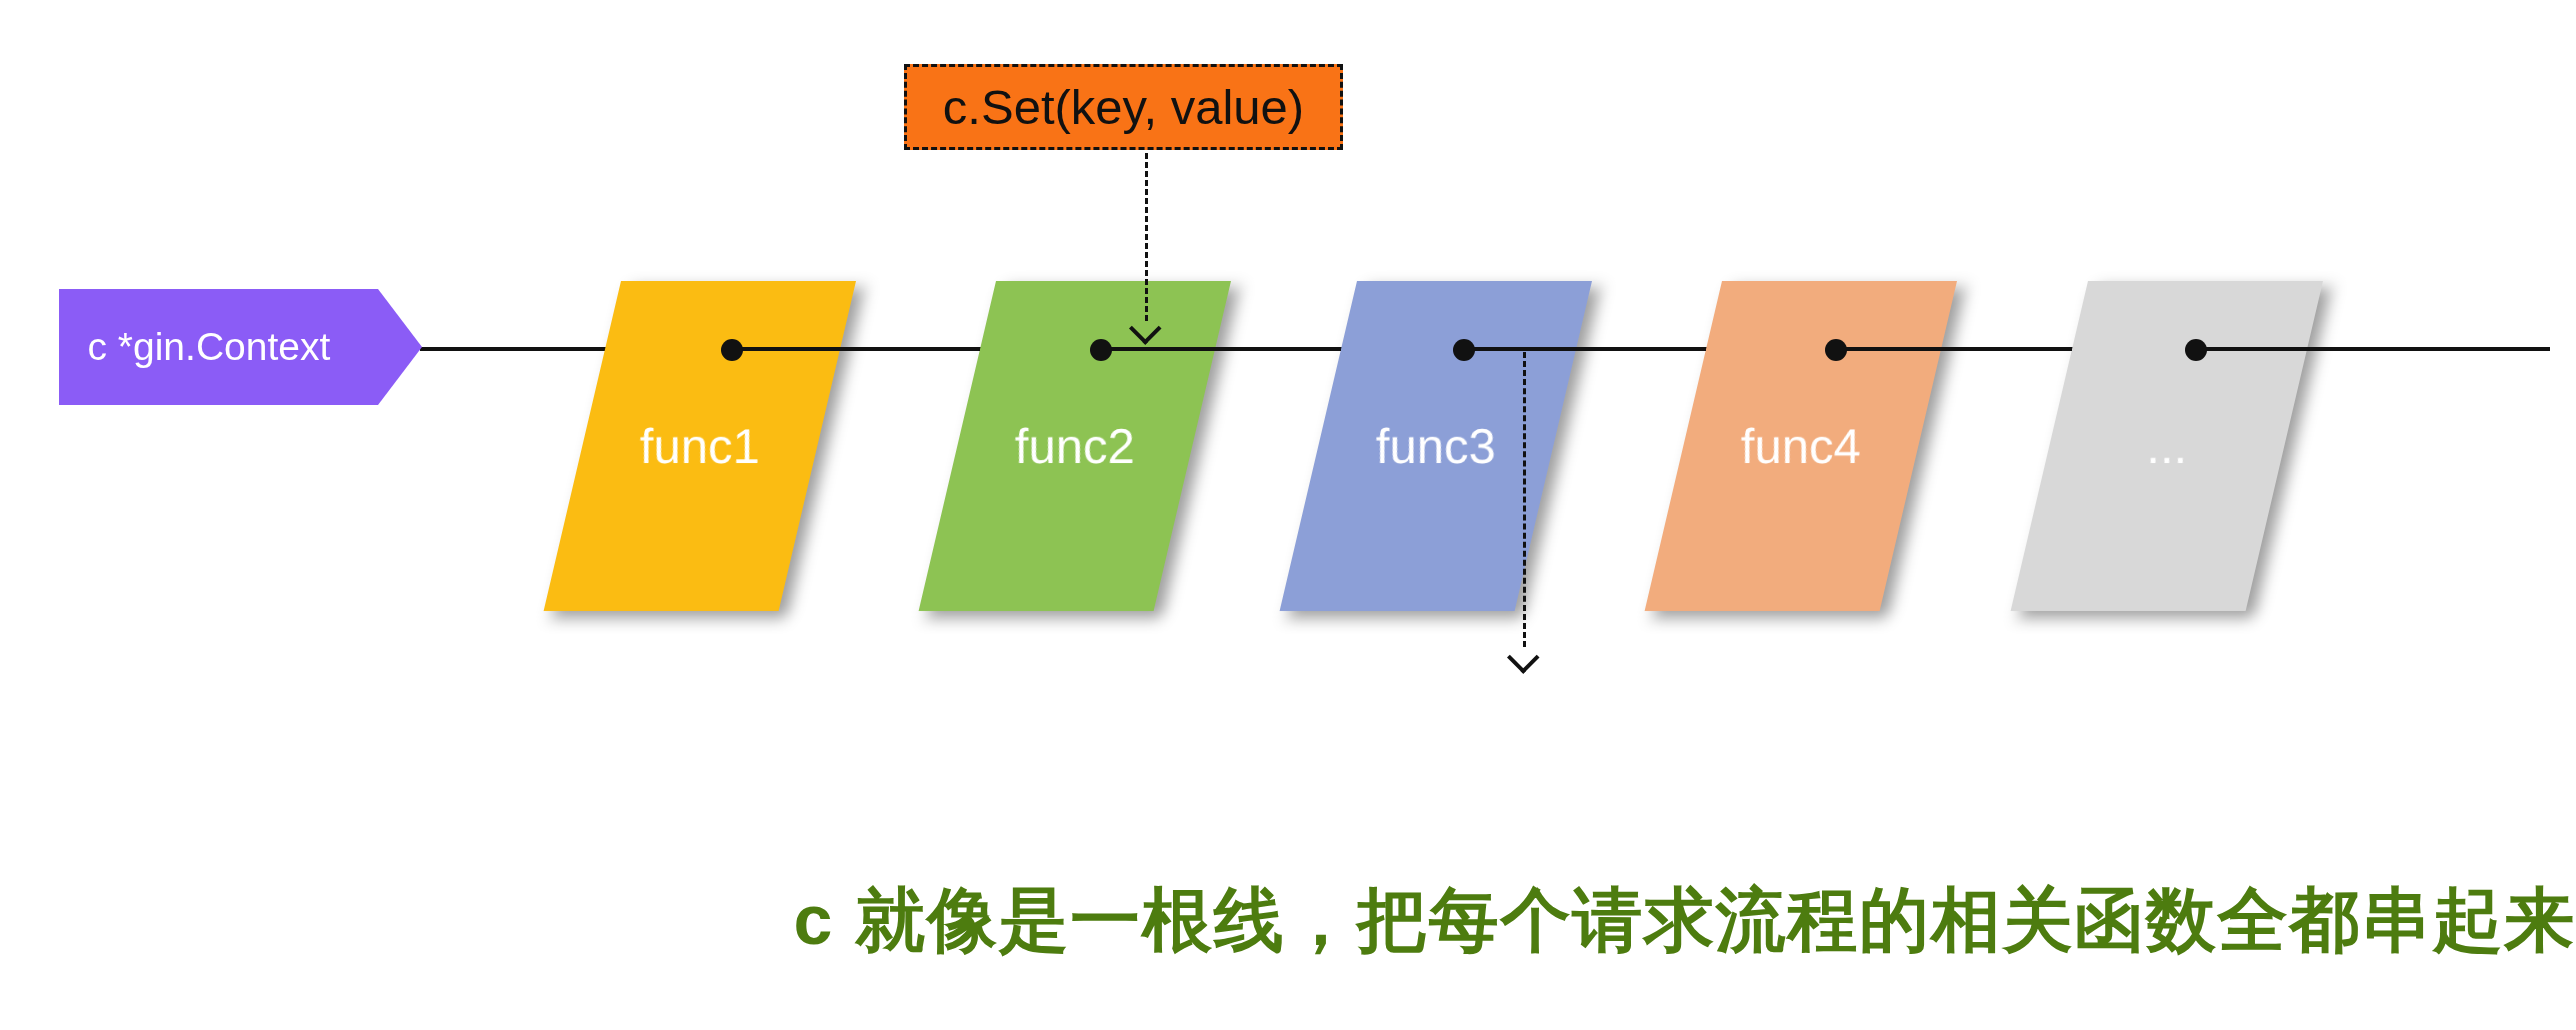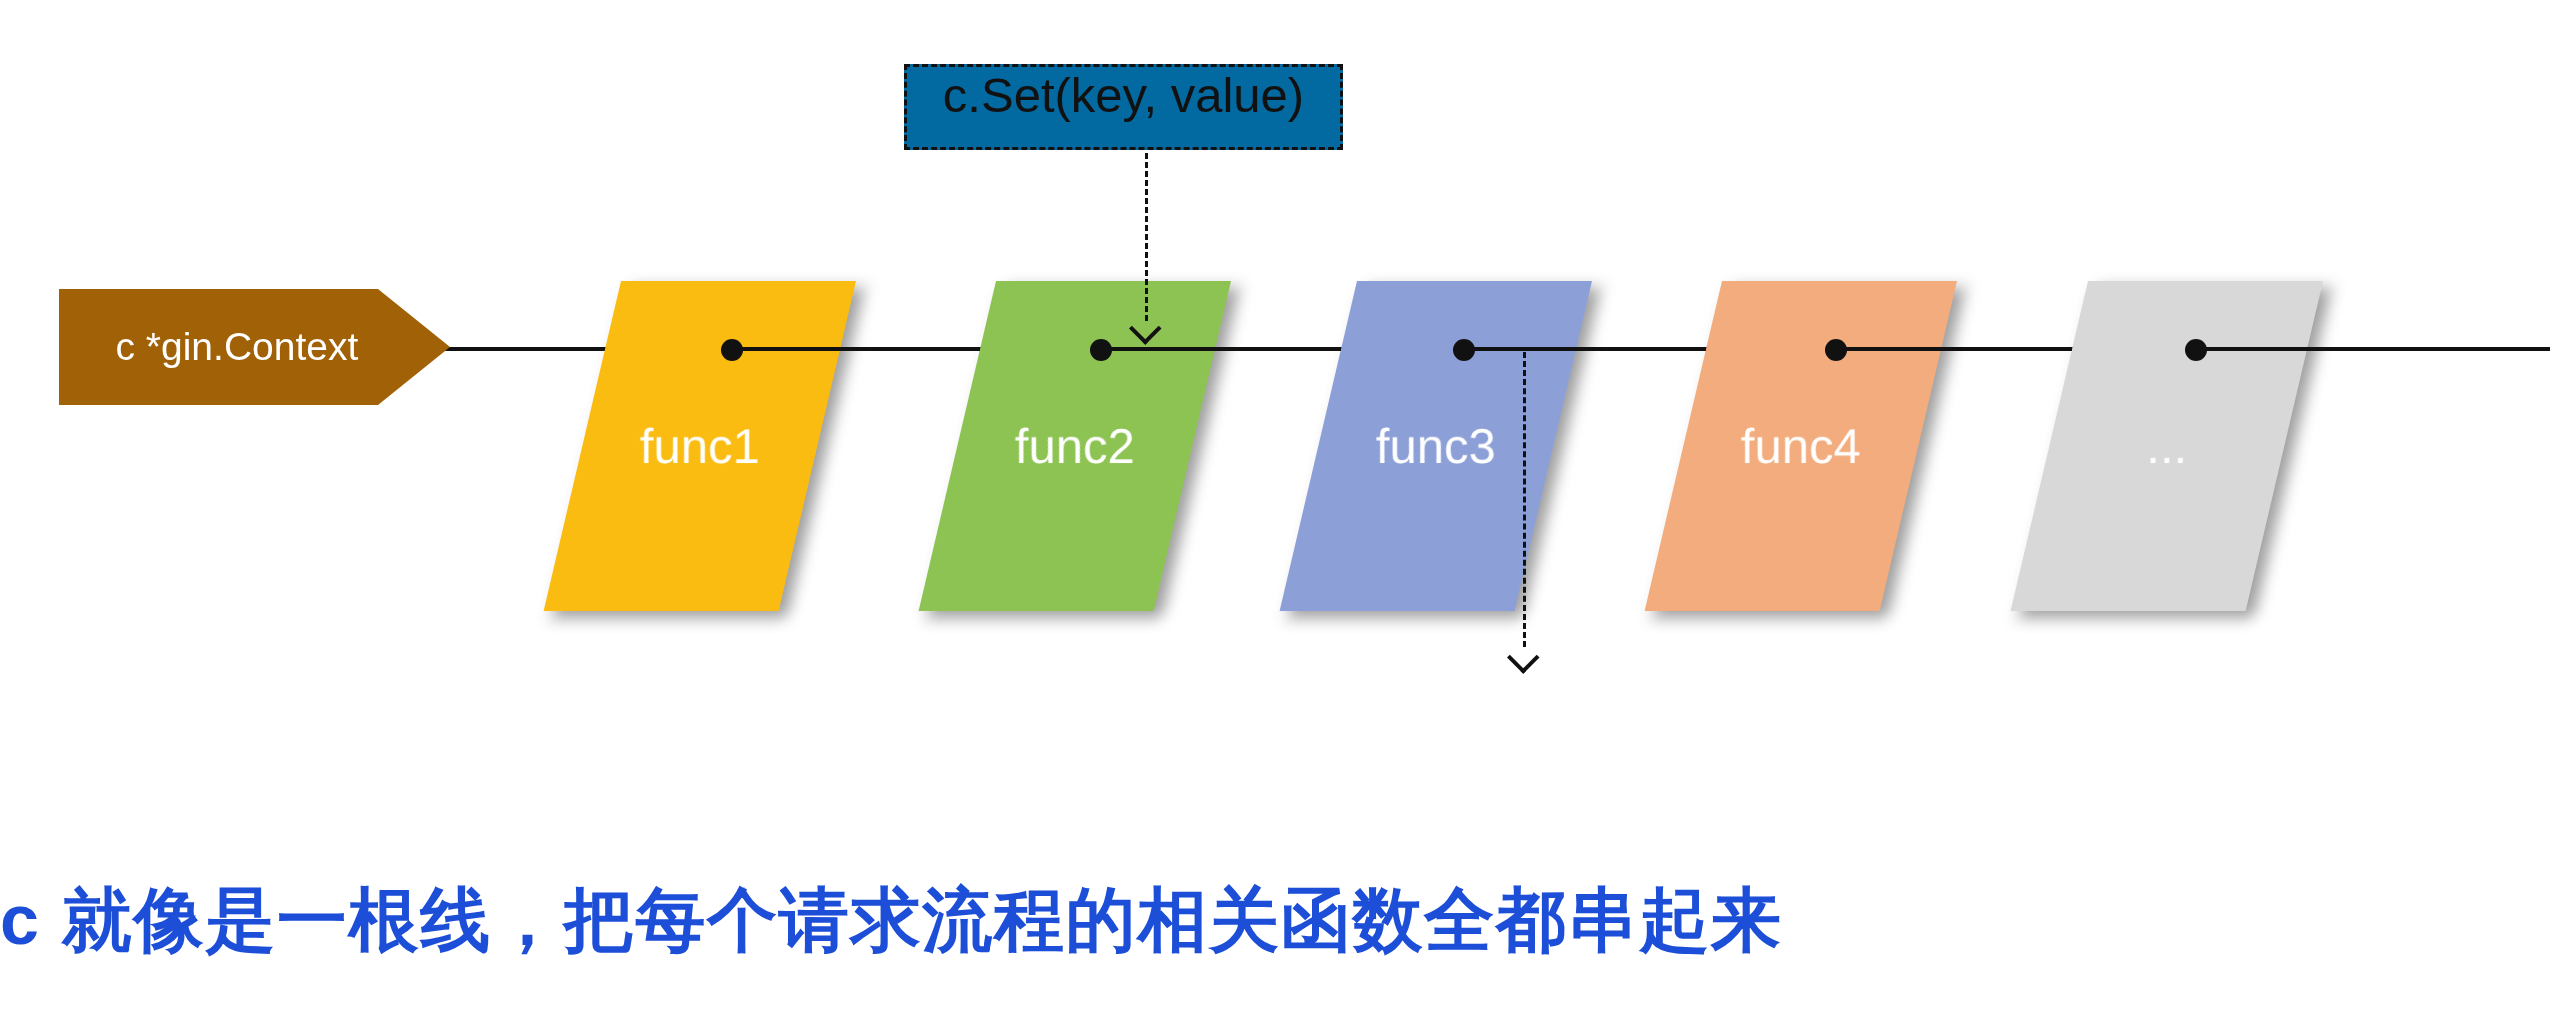--- a/index.html
+++ b/index.html
@@ -3,23 +3,23 @@
 <meta charset="utf-8">
 <style>
   html,body{margin:0;padding:0;background:#ffffff;}
   body{font-family:"Liberation Sans",sans-serif;}
   .canvas{position:relative;width:2576px;height:1030px;background:#ffffff;overflow:hidden;}
 
   
   .baseline{position:absolute;left:420px;top:347px;width:2130px;height:4.2px;background:#111;z-index:1;}
 
   
-  .pentagon{position:absolute;left:59px;top:289px;width:363px;height:116px;background:#a16207;
+  .pentagon{position:absolute;left:59px;top:289px;width:363px;height:116px;background:#8b5cf6;
             clip-path:polygon(0 0,319px 0,100% 50%,319px 100%,0 100%);z-index:2;
-            display:flex;align-items:center;padding-left:28px;}
+            display:flex;align-items:center;}
   .pentagon span{color:#fff;font-size:39px;padding-left:28.5px;white-space:nowrap;}
 
   
   .shape{position:absolute;top:281px;width:235px;height:330px;
          transform:skewX(-13.2deg);transform-origin:left top;z-index:2;
          filter:drop-shadow(10px 7.6px 7.6px rgba(0,0,0,0.38));}
   .shape .shape-label{position:absolute;inset:0;display:flex;align-items:center;justify-content:center;
          transform:skewX(13.2deg);color:#fff;font-size:49px;}
   .f1{left:621px;} .f2{left:996px;} .f3{left:1357px;} .f4{left:1722px;} .f5{left:2088px;}
 
@@ -27,37 +27,37 @@
   .seg{position:absolute;top:347px;height:4.2px;background:#111;z-index:3;}
   .s1{left:732px;width:248px;} .s2{left:1101px;width:240px;} .s3{left:1464px;width:242px;}
   .s4{left:1836px;width:236px;} .s5{left:2196px;width:353px;}
 
   
   .dot{position:absolute;top:339px;width:22px;height:22px;border-radius:50%;background:#111;z-index:4;}
   .d1{left:721px;} .d2{left:1090px;} .d3{left:1453px;} .d4{left:1825px;} .d5{left:2185px;}
 
   
   .callbox{position:absolute;border:3.4px dashed #111;box-sizing:border-box;z-index:5;
-           display:flex;align-items:flex-start;justify-content:center;background:#0369a1;}
+           display:flex;align-items:center;justify-content:center;background:#f97316;}
   .callbox span{font-size:49px;color:#111;white-space:nowrap;}
   .set-box{left:904px;top:64px;width:439px;height:86px;}
   .get-box{left:1380px;top:682px;width:289px;height:90px;}
 
   
   .dash-v{position:absolute;width:0;border-left:3.4px dashed #111;z-index:3;}
   .set-arrow-line{left:1145px;top:153px;height:168px;}
   .get-arrow-line{left:1523px;top:352px;height:295px;}
   .arrowhead{position:absolute;width:18.5px;height:18.5px;border-right:4.2px solid #111;border-bottom:4.2px solid #111;
              transform:rotate(45deg);z-index:3;background:transparent;}
   .set-arrowhead{left:1134px;top:317px;}
   .get-arrowhead{left:1512px;top:646px;}
 
   
-  .caption{position:absolute;left:0;right:0;top:874px;text-align:left;
-           font-size:70px;font-weight:700;color:#1d4ed8;letter-spacing:1.7px;}
+  .caption{position:absolute;left:0;right:0;top:874px;text-align:right;
+           font-size:70px;font-weight:700;color:#4d7c0f;letter-spacing:1.7px;}
 </style>
 </head>
 <body>
 
 <div class="canvas">
 
   <div class="baseline"></div>
 
   <div class="pentagon">
     <span>c *gin.Context</span>

